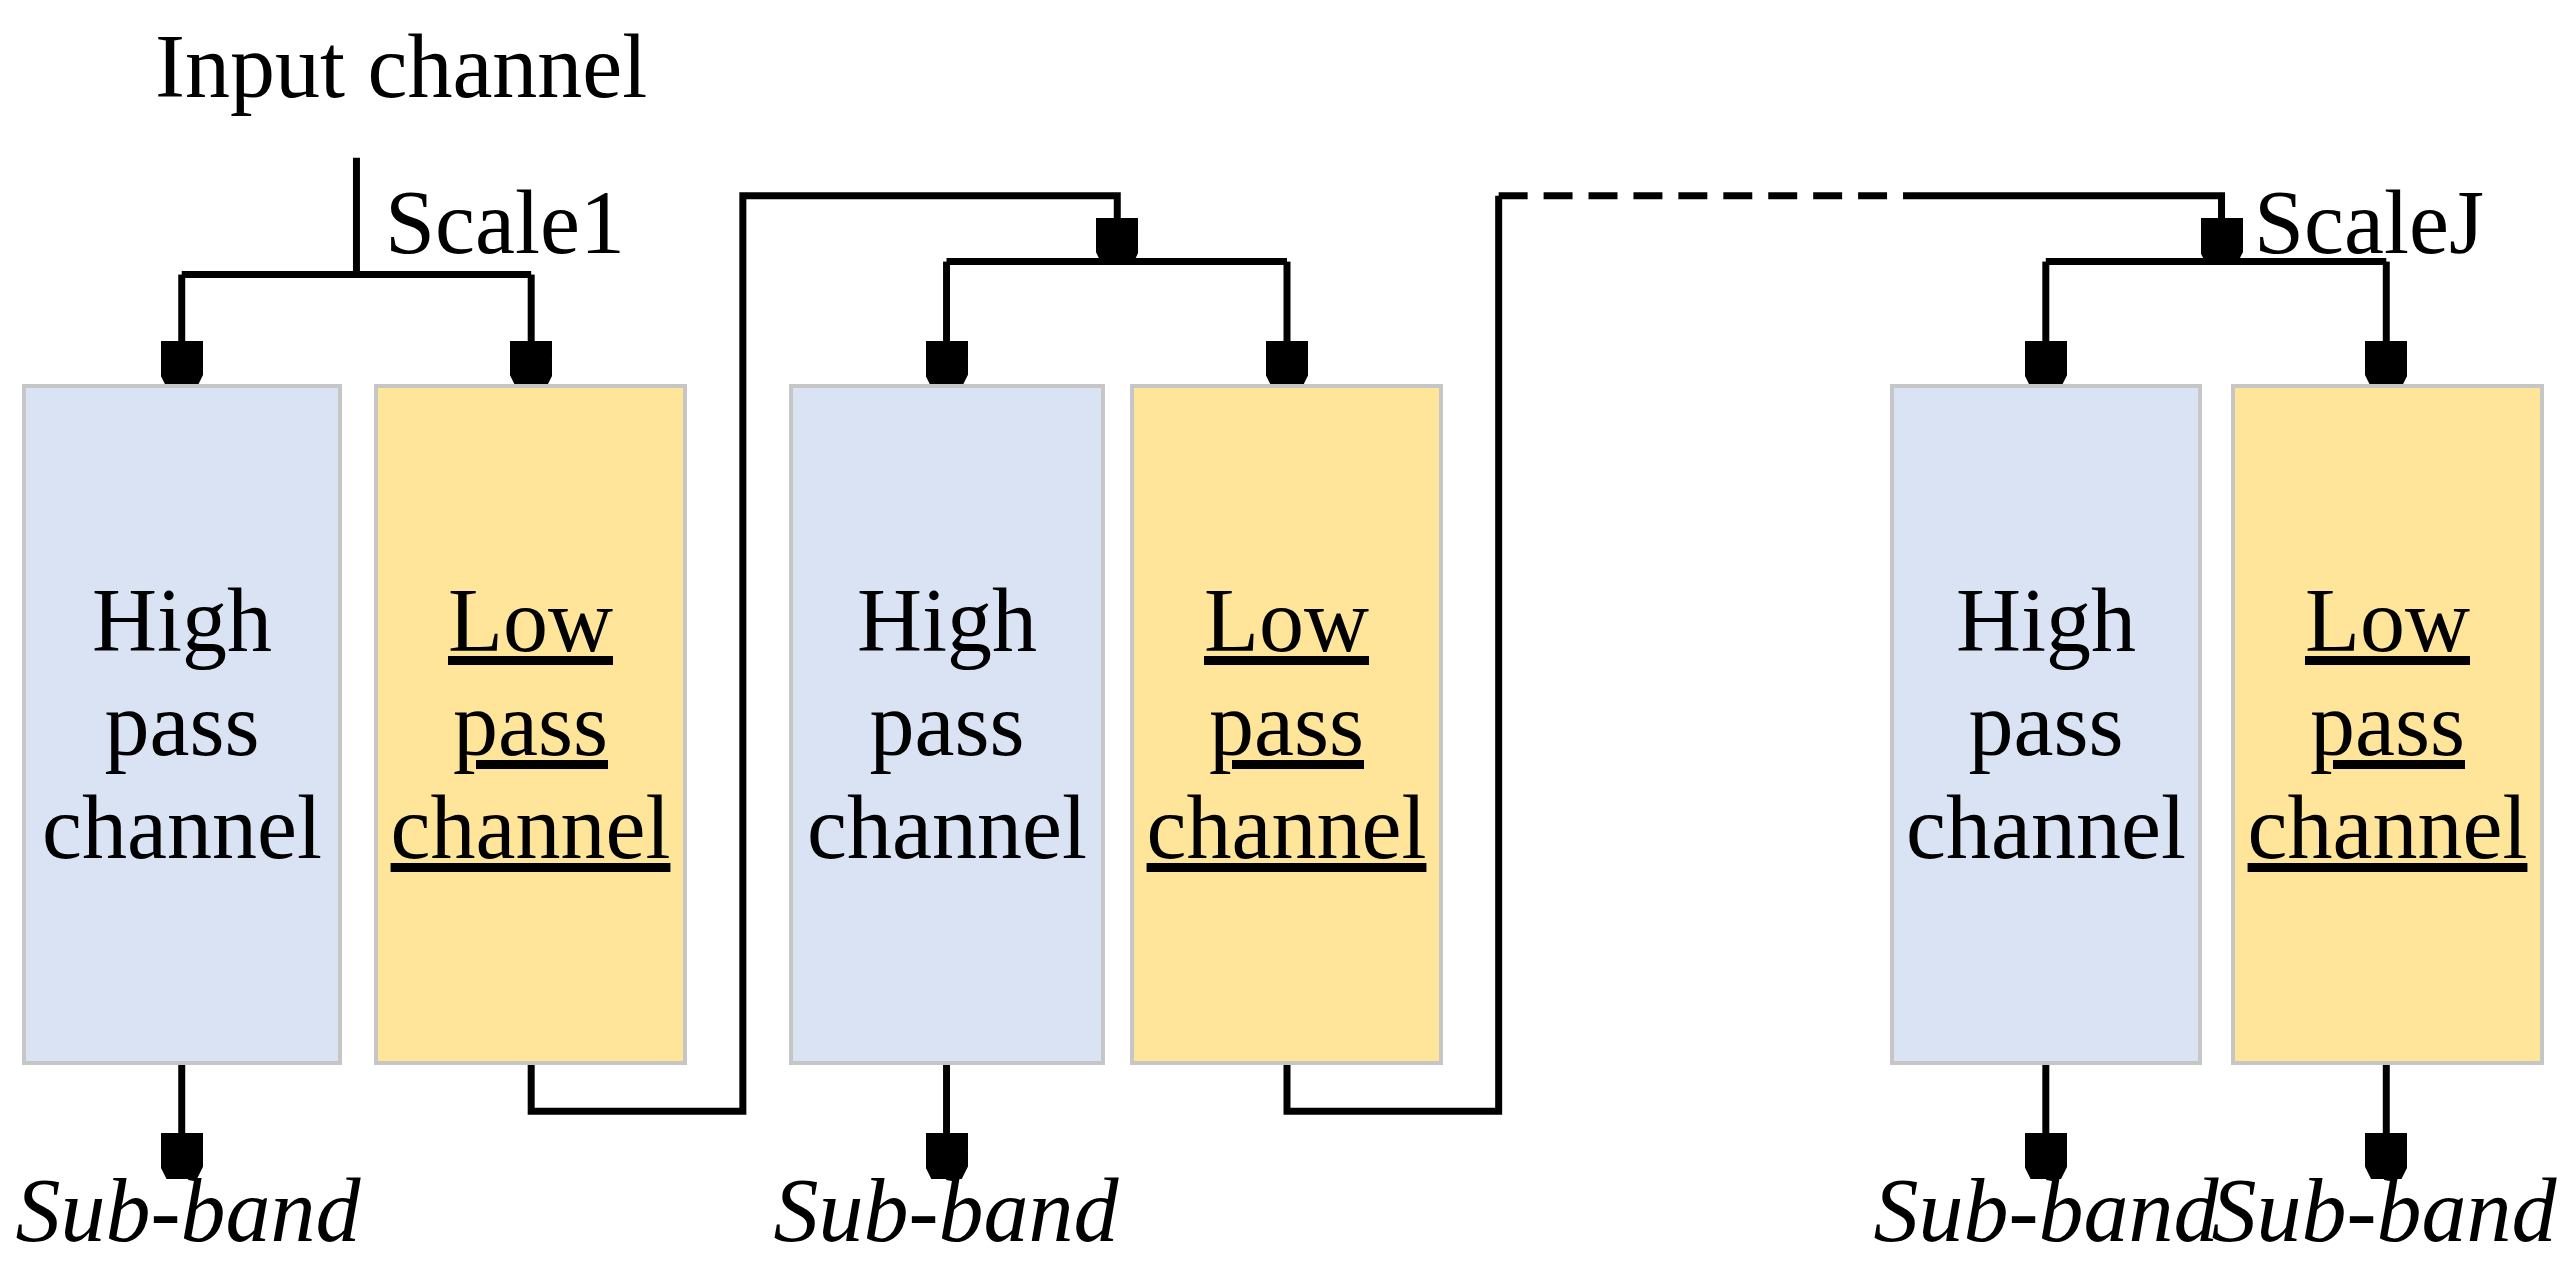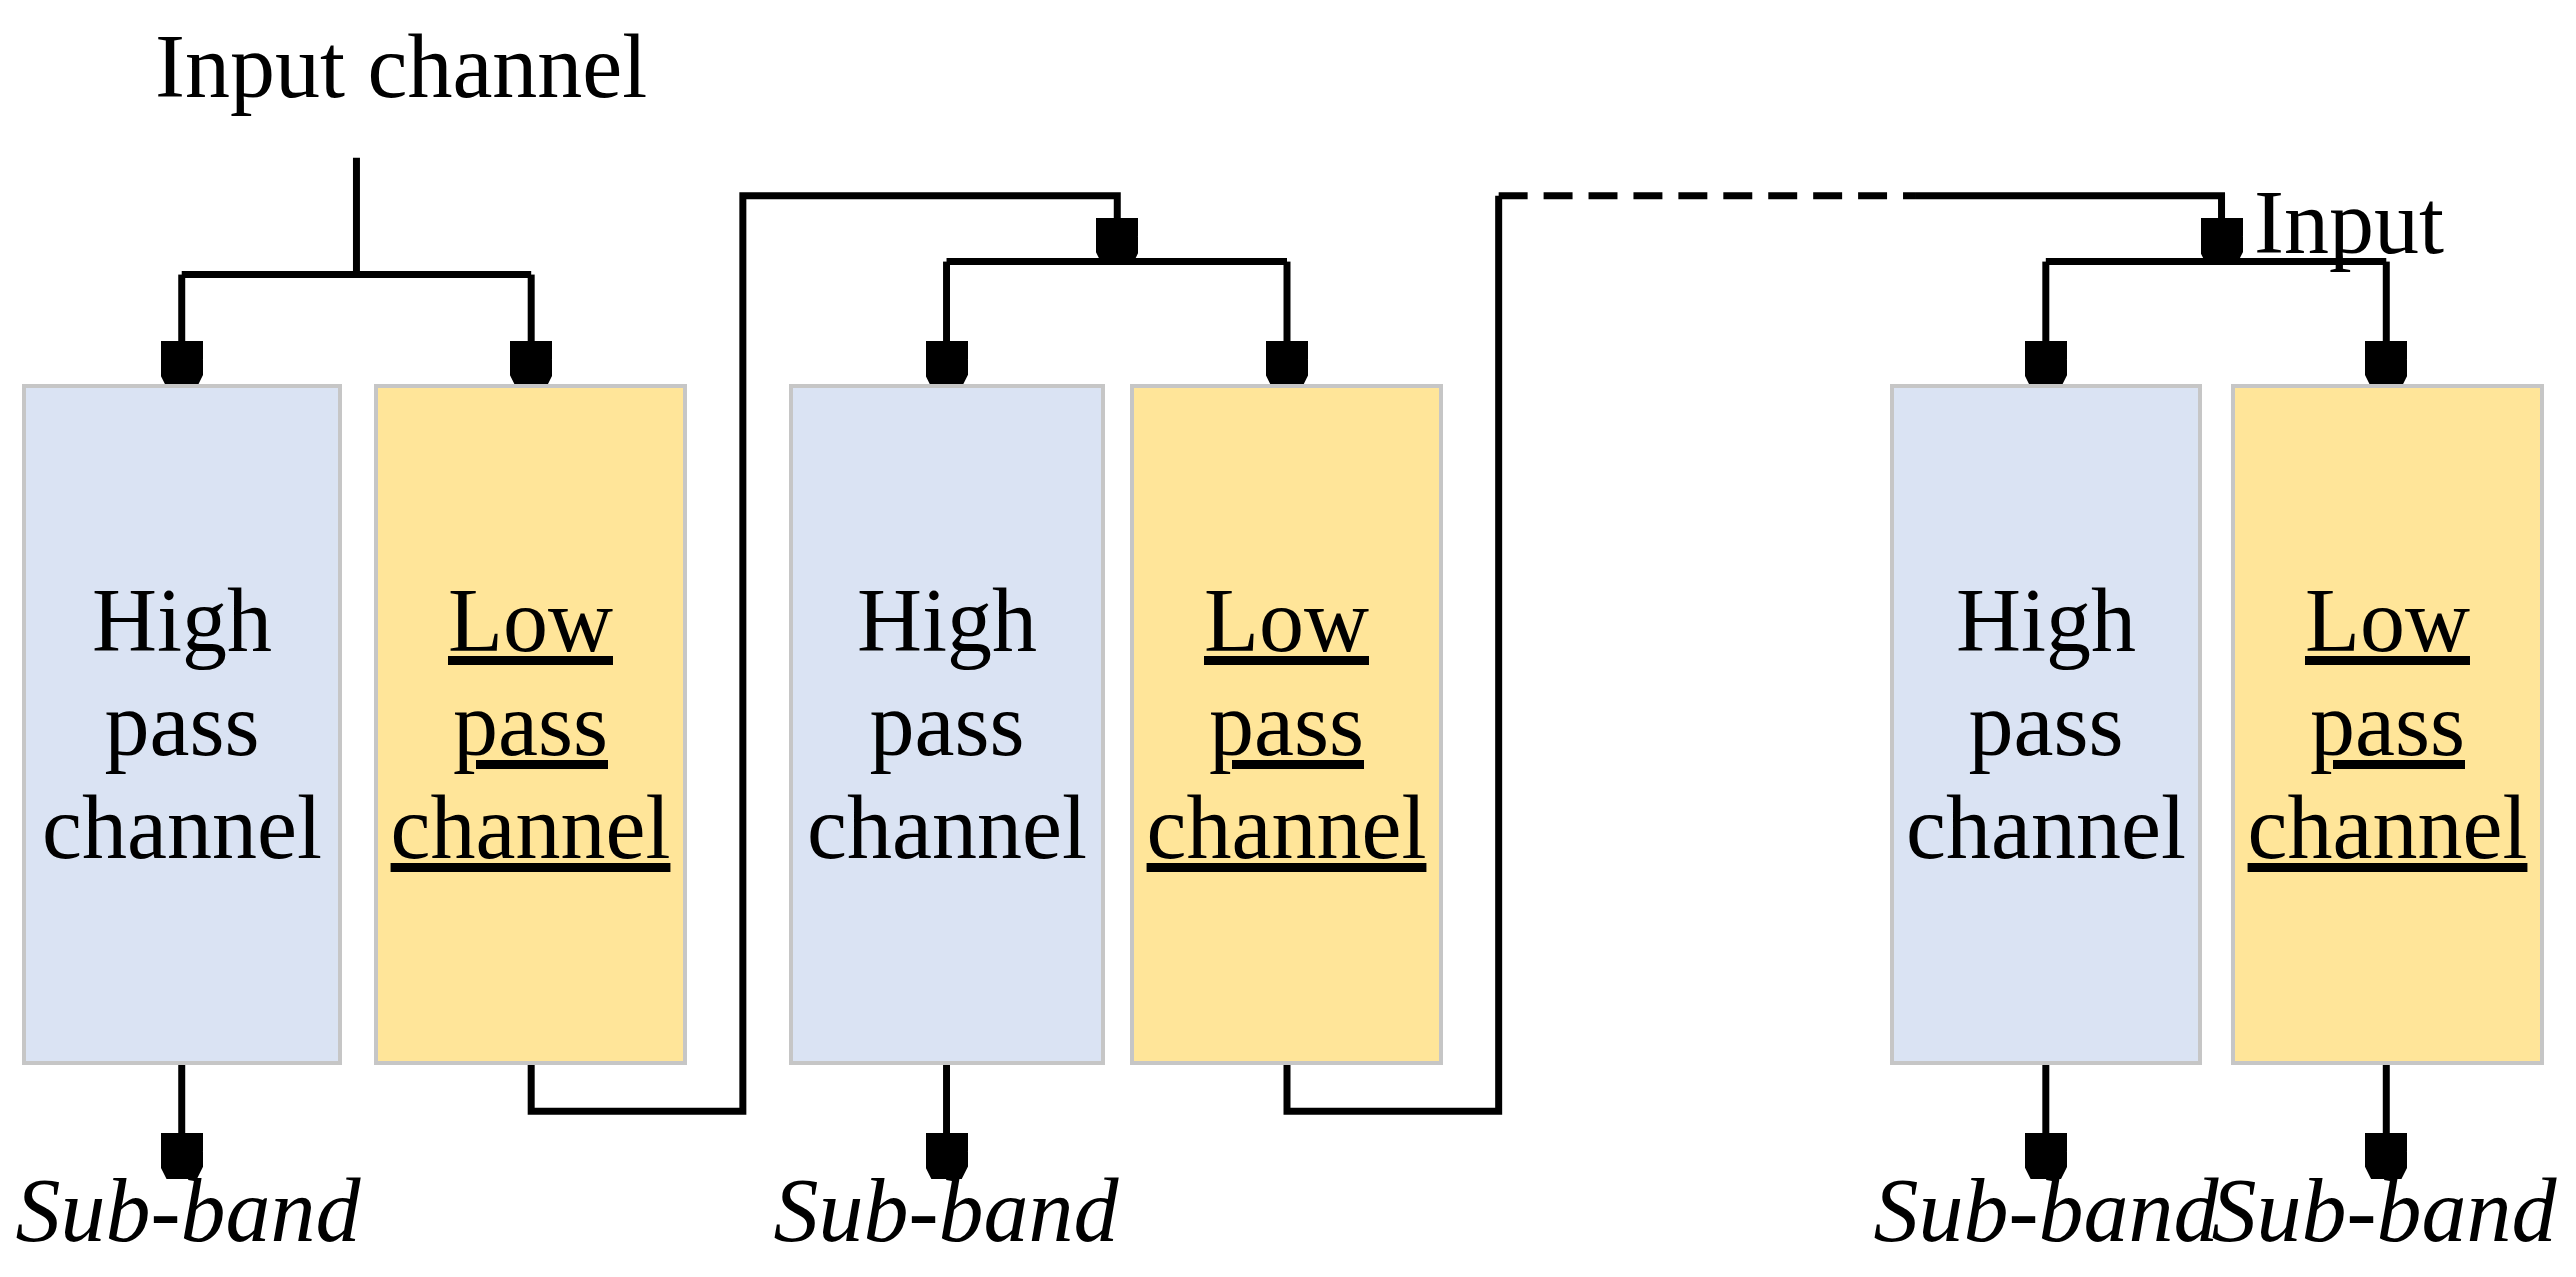--- a/index.html
+++ b/index.html
@@ -93,21 +93,22 @@
     <path d="M2049,262 L2049,377" marker-end="url(#arrow)"></path>
     <path d="M2390,262 L2390,377" marker-end="url(#arrow)"></path>
 
     <path d="M182,1065 L182,1170" marker-end="url(#arrow)"></path>
     <path d="M948,1065 L948,1170" marker-end="url(#arrow)"></path>
     <path d="M2049,1065 L2049,1170" marker-end="url(#arrow)"></path>
     <path d="M2390,1065 L2390,1170" marker-end="url(#arrow)"></path>
   </svg>
 
   <div class="label" style="left:155px; top:22px;">Input channel</div>
-  <div class="label" style="left:2254px; top:178px;">Input</div>
+  <div class="label" style="left:385px; top:178px;">Scale1</div>
+  <div class="label" style="left:2254px; top:178px;">ScaleJ</div>
 
   <div class="box high" style="left:22px; width:320px;">
     <span>High pass channel</span>
   </div>
   <div class="box low" style="left:374px; width:313px;">
     <span>Low pass channel</span>
   </div>
 
   <div class="box high" style="left:789px; width:316px;">
     <span>High pass channel</span>

